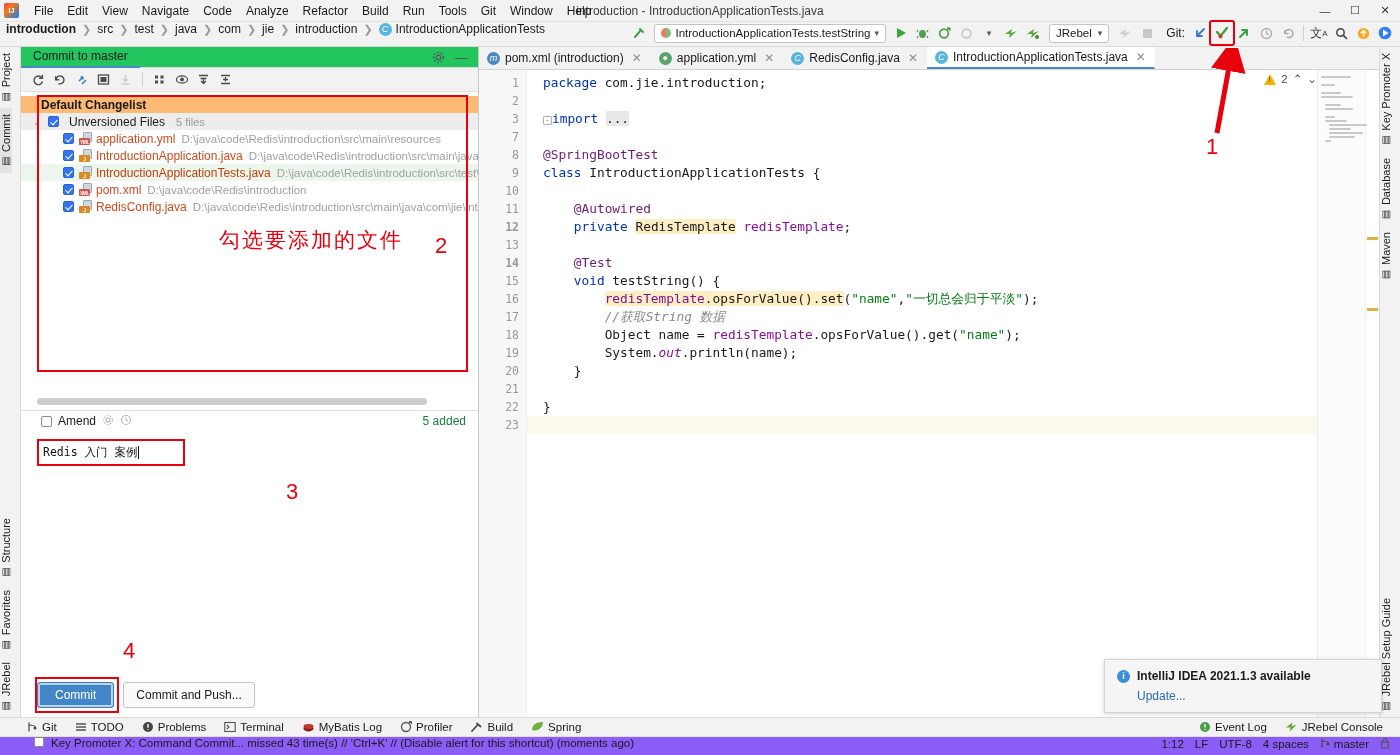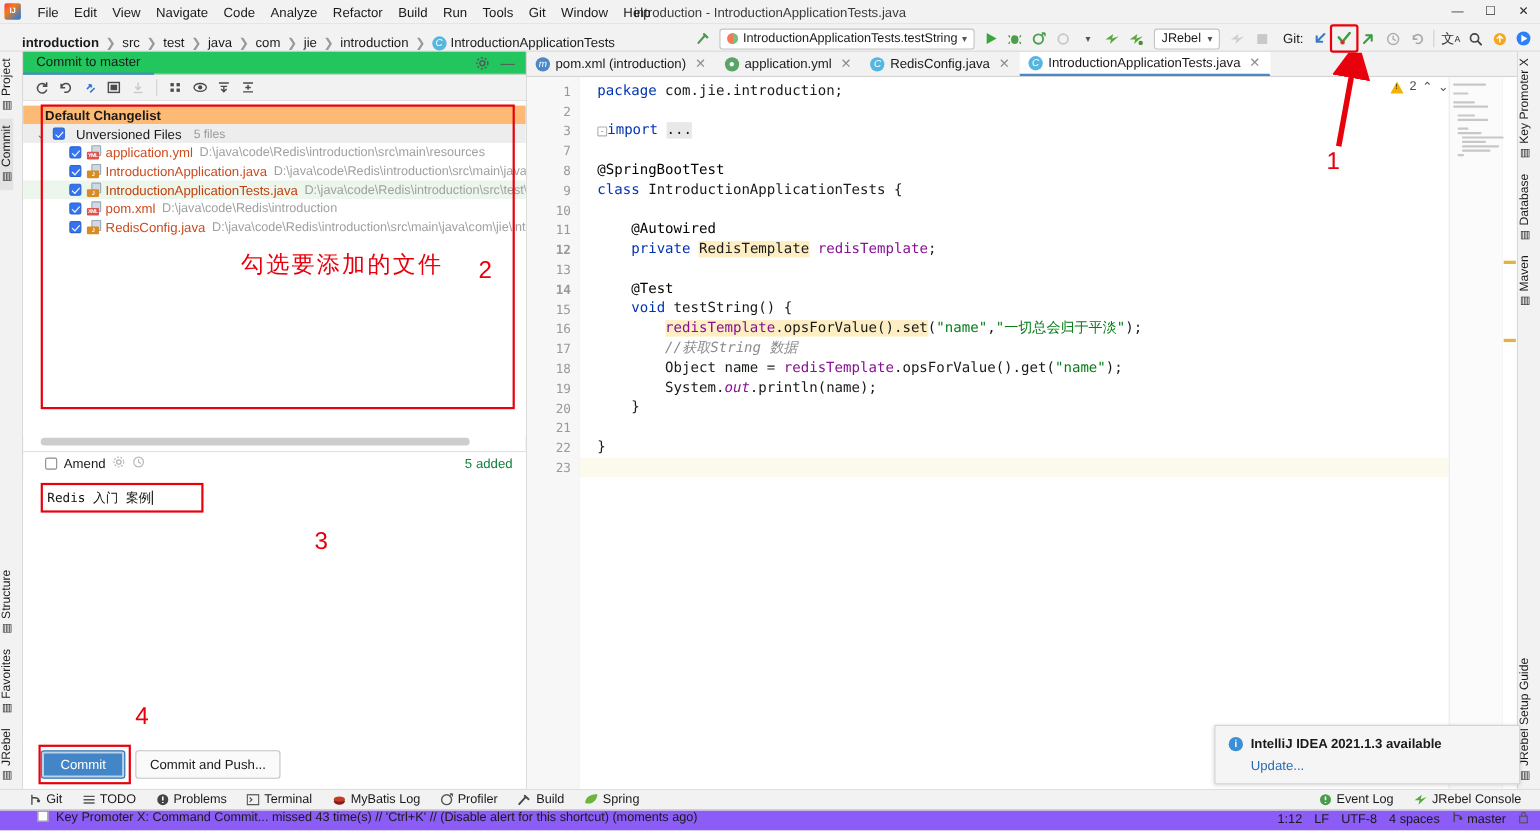--- a/index.html
+++ b/index.html
@@ -30,22 +30,22 @@
   .win-title{
     position:absolute; left:0; right:0; text-align:center; font-size:12px; color:#3c3c3c;
     pointer-events:none;
   }
   .win-controls{ margin-left:auto; display:flex; align-items:center; height:22px; z-index:3;}
   .win-btn{ width:30px; height:22px; display:flex; align-items:center; justify-content:center;
      font-size:11px; color:#333; }
 
   
   .navbar{
-    height:25px; display:flex; align-items:flex-end; background:#f2f2f2;
-    border-bottom:1px solid #d9d9d9; flex:0 0 25px; padding-left:20px; position:relative;
+    height:25px; display:flex; align-items:flex-start; background:#f2f2f2;
+    border-bottom:1px solid #d9d9d9; flex:0 0 25px; padding-left:6px; position:relative;
   }
   .crumb{ display:flex; align-items:center; font-size:12px; color:#1a1a1a; }
   .crumb-sep{ color:#9a9a9a; padding:0 6px; font-size:11px; }
   .crumb-ico{
     width:13px;height:13px;border-radius:50%;margin-right:4px;flex:0 0 13px;
     background:#56b6e0; color:#fff; font-size:9px; display:flex;align-items:center;justify-content:center;
     font-style:italic;
   }
   .toolbar-right{ margin-left:auto; display:flex; align-items:center; gap:0px; padding-right:4px;}
   .tb-ico{ width:22px;height:22px;display:flex;align-items:center;justify-content:center;font-size:12px;}
@@ -200,21 +200,21 @@
   .gline{ height:18px; line-height:18px; text-align:right; padding-right:7px;
      font-family:"DejaVu Sans Mono",monospace; font-size:11.5px; color:#999;}
   .gmark{ position:absolute; right:1px; width:14px;height:18px; display:flex;align-items:center;justify-content:center; font-size:11px;}
   .code{
     flex:1 1 auto; padding-top:4px; font-family:"DejaVu Sans Mono",monospace;
     font-size:12.8px; position:relative; overflow:hidden; background:#fff;
   }
   .cline{ height:18px; line-height:18px; white-space:pre; padding-left:16px; }
   .cline.cur{ background:#fcfaed; }
   .kw{ color:#0033b3; font-weight:normal;}
-  .ann{ color:#000000;}
+  .ann{ color:#701a75;}
   .str{ color:#067d17;}
   .cmt{ color:#8c8c8c; font-style:italic;}
   .fld{ color:#871094;}
   .stat{ color:#871094; font-style:italic;}
   .hl-soft{ background:#fdeec4;}
   .hl-ident{ background:#e8e8e8;}
   .fold{ display:inline-block; width:9px;height:9px;border:1px solid #b0b0b0;color:#888;
      font-size:8px;line-height:7px;text-align:center; background:#fff; border-radius:1px;}
 
   .insp-bar{

